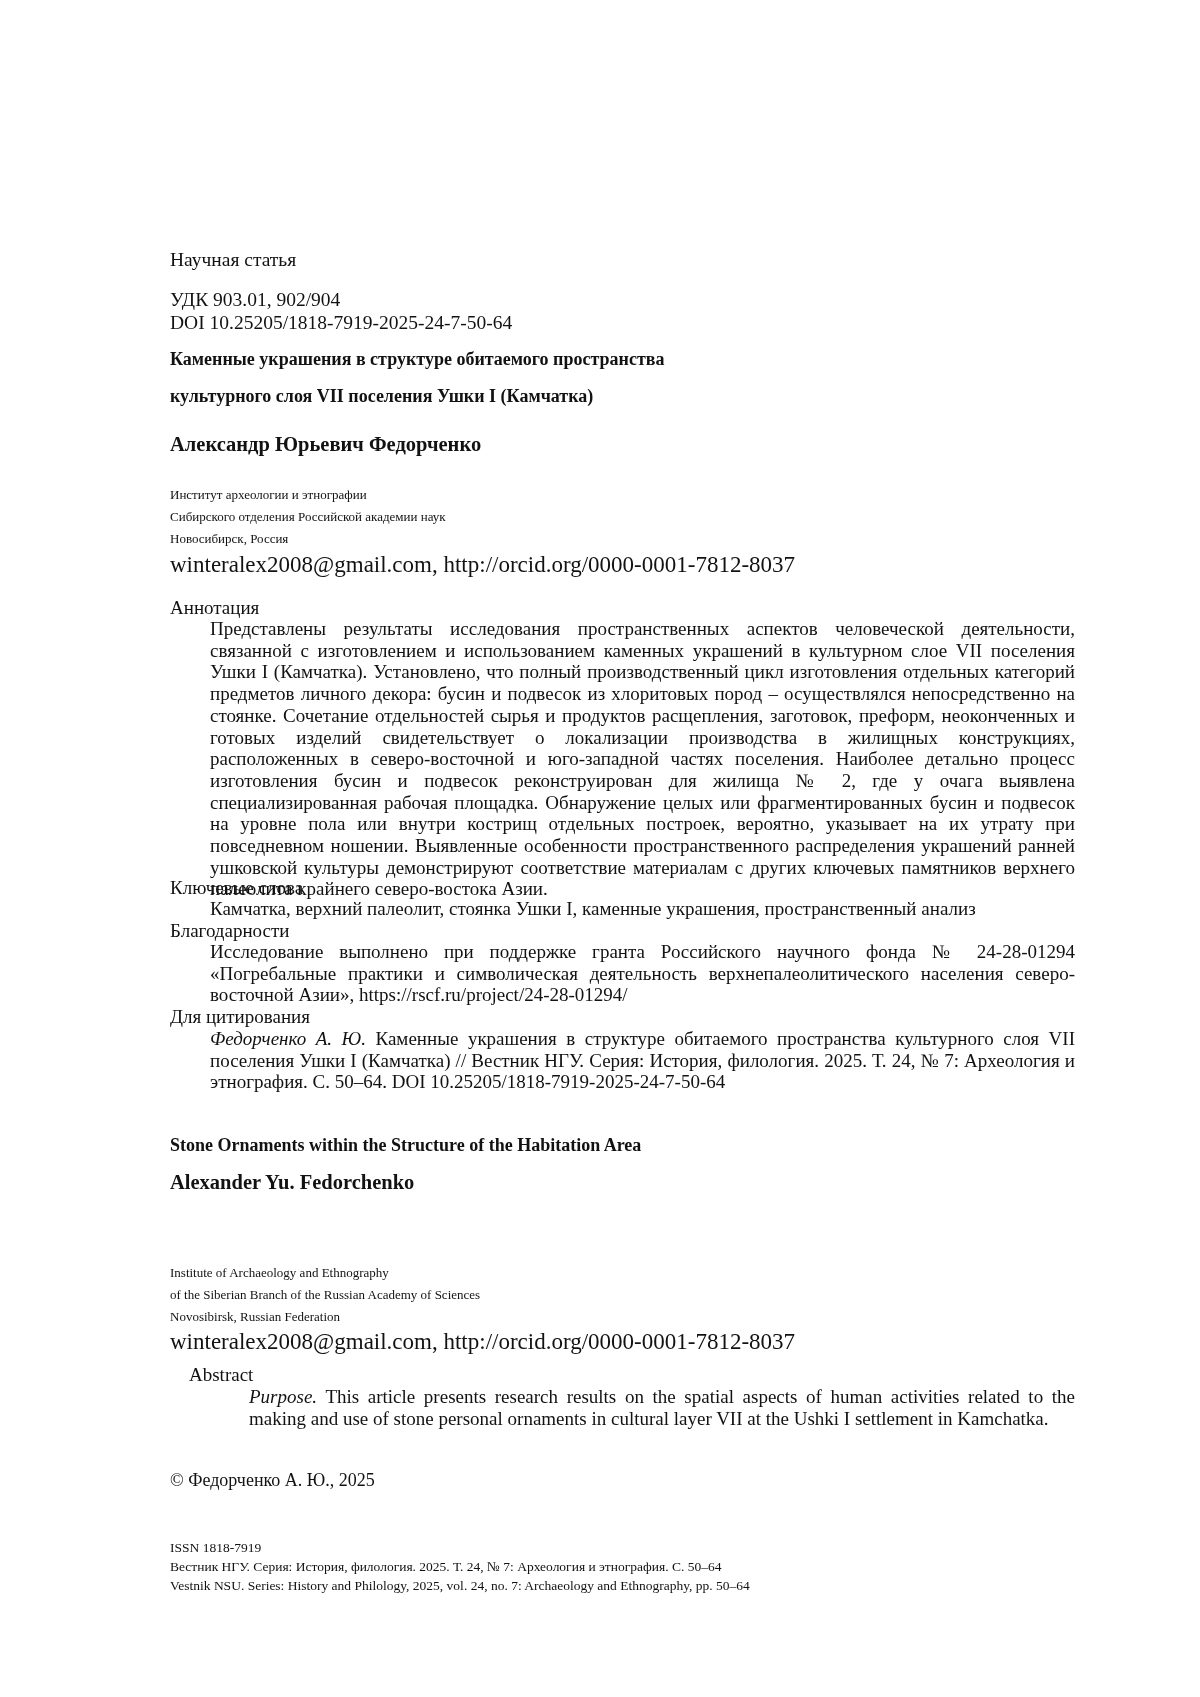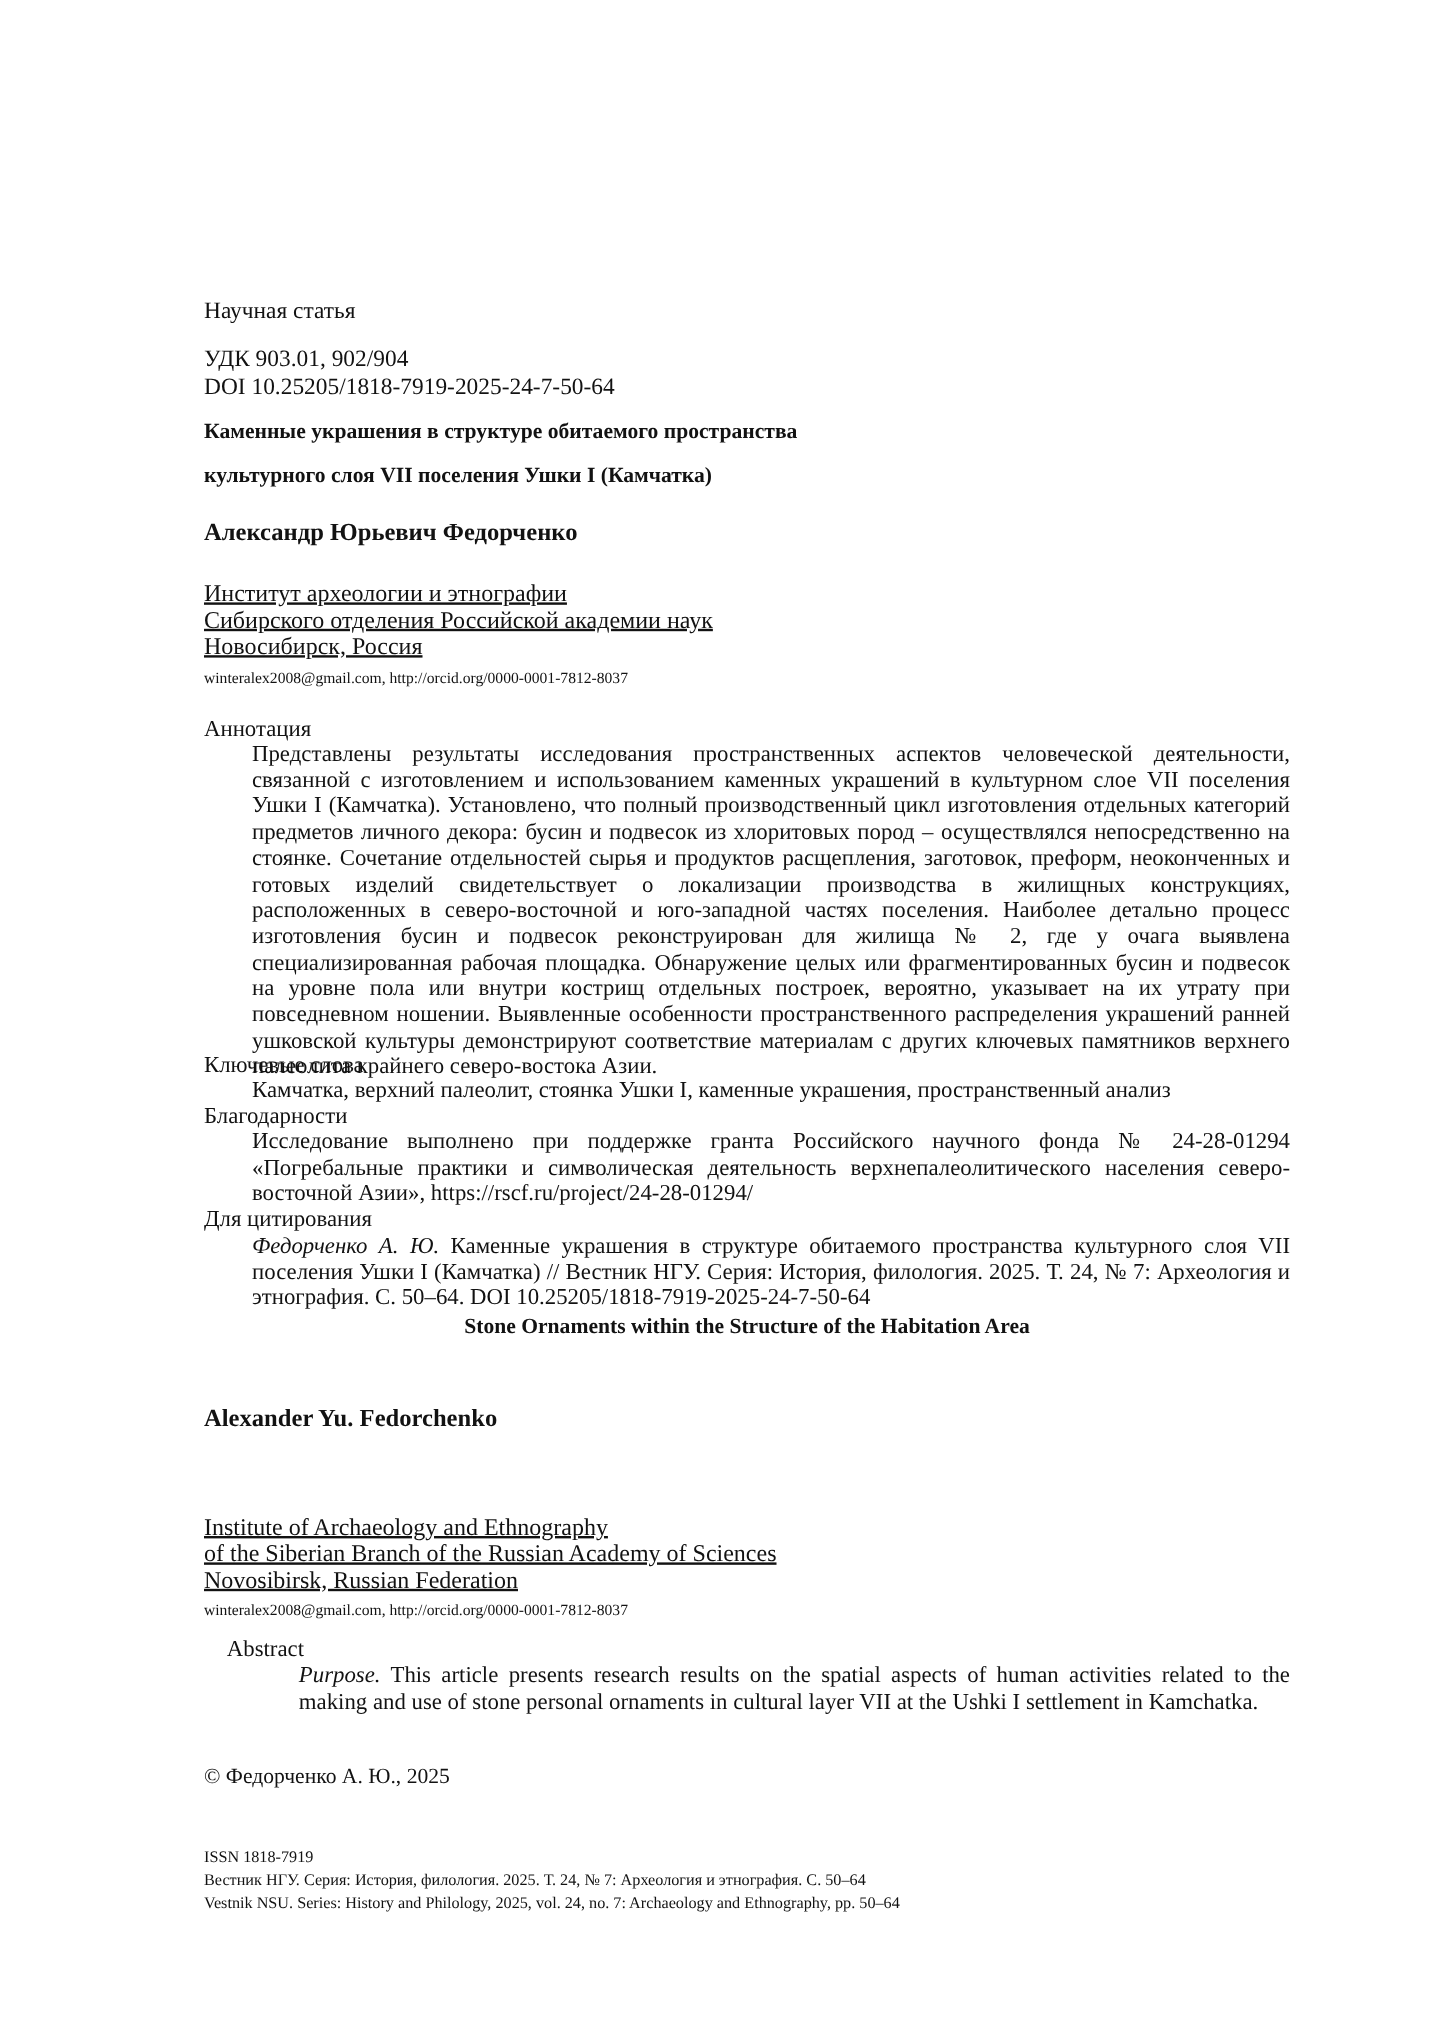--- a/index.html
+++ b/index.html
@@ -10,22 +10,22 @@
     margin:0 auto;
     font-family:"Liberation Serif","DejaVu Serif",serif;
     color:#121212;
     overflow:hidden;
   }
   .blk{position:absolute;left:170px;right:125px;}
   .indent{left:210px;}
   .meta{font-size:19.5px;line-height:23px;}
   .title{font-size:18px;font-weight:bold;line-height:37px;}
   .author{font-size:20.5px;font-weight:bold;line-height:24px;}
-  .aff{font-size:20px;line-height:22px;text-decoration:underline;}
-  .contact{font-size:13px;line-height:22px;}
+  .aff{font-size:13px;line-height:22px;}
+  .contact{font-size:23px;line-height:22px;}
   .label{font-size:19px;line-height:21px;}
   .body-text{font-size:19px;line-height:21.7px;text-align:justify;}
   .copyright{font-size:18px;line-height:21px;}
   .footer-text{font-size:13.5px;line-height:19px;}
   .em{font-style:italic;}
   p{margin:0;}
 </style>
 </head>
 <body>
 
@@ -65,21 +65,21 @@
 
   <p class="blk indent body-text" style="top:941px;">Исследование выполнено при поддержке гранта Российского научного фонда № 24-28-01294 «Погребальные практики и символическая деятельность верхнепалеолитического населения северо-восточной Азии», https://rscf.ru/project/24-28-01294/</p>
 
   <p class="blk label" style="top:1006px;">Для цитирования</p>
 
   <p class="blk indent body-text" style="top:1028px;">
     <span class="em">Федорченко А. Ю.</span>
     <span>Каменные украшения в структуре обитаемого пространства культурного слоя VII поселения Ушки I (Камчатка) // Вестник НГУ. Серия: История, филология. 2025. Т. 24, № 7: Археология и этнография. С. 50–64. DOI 10.25205/1818-7919-2025-24-7-50-64</span>
   </p>
 
-  <div class="blk title" style="top:1088px;line-height:35px;text-align:center;">
+  <div class="blk title" style="top:1128px;line-height:35px;">
     <p>Stone Ornaments within the Structure of the Habitation Area</p>
   </div>
 
   <p class="blk author" style="top:1170px;">Alexander Yu. Fedorchenko</p>
 
   <div class="blk aff" style="top:1262px;">
     <p>Institute of Archaeology and Ethnography</p>
     <p>of the Siberian Branch of the Russian Academy of Sciences</p>
     <p>Novosibirsk, Russian Federation</p>
   </div>

